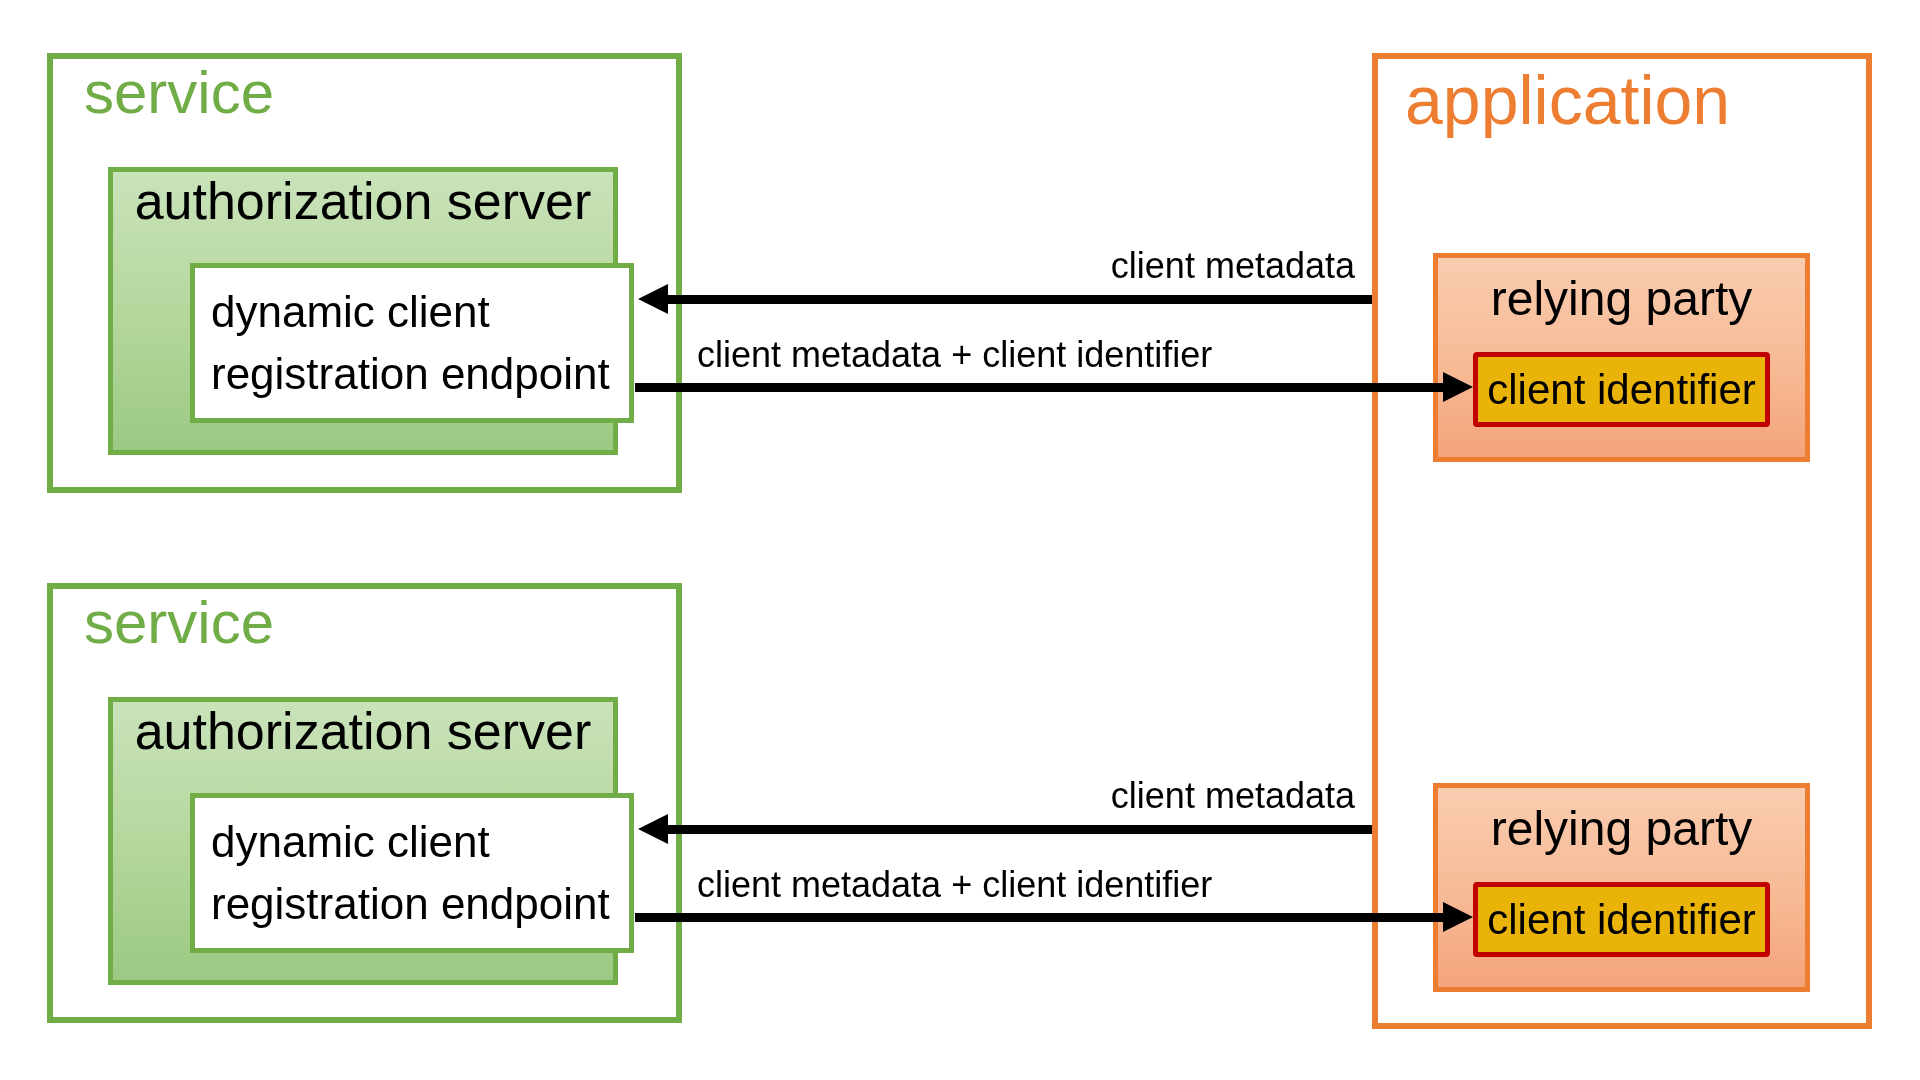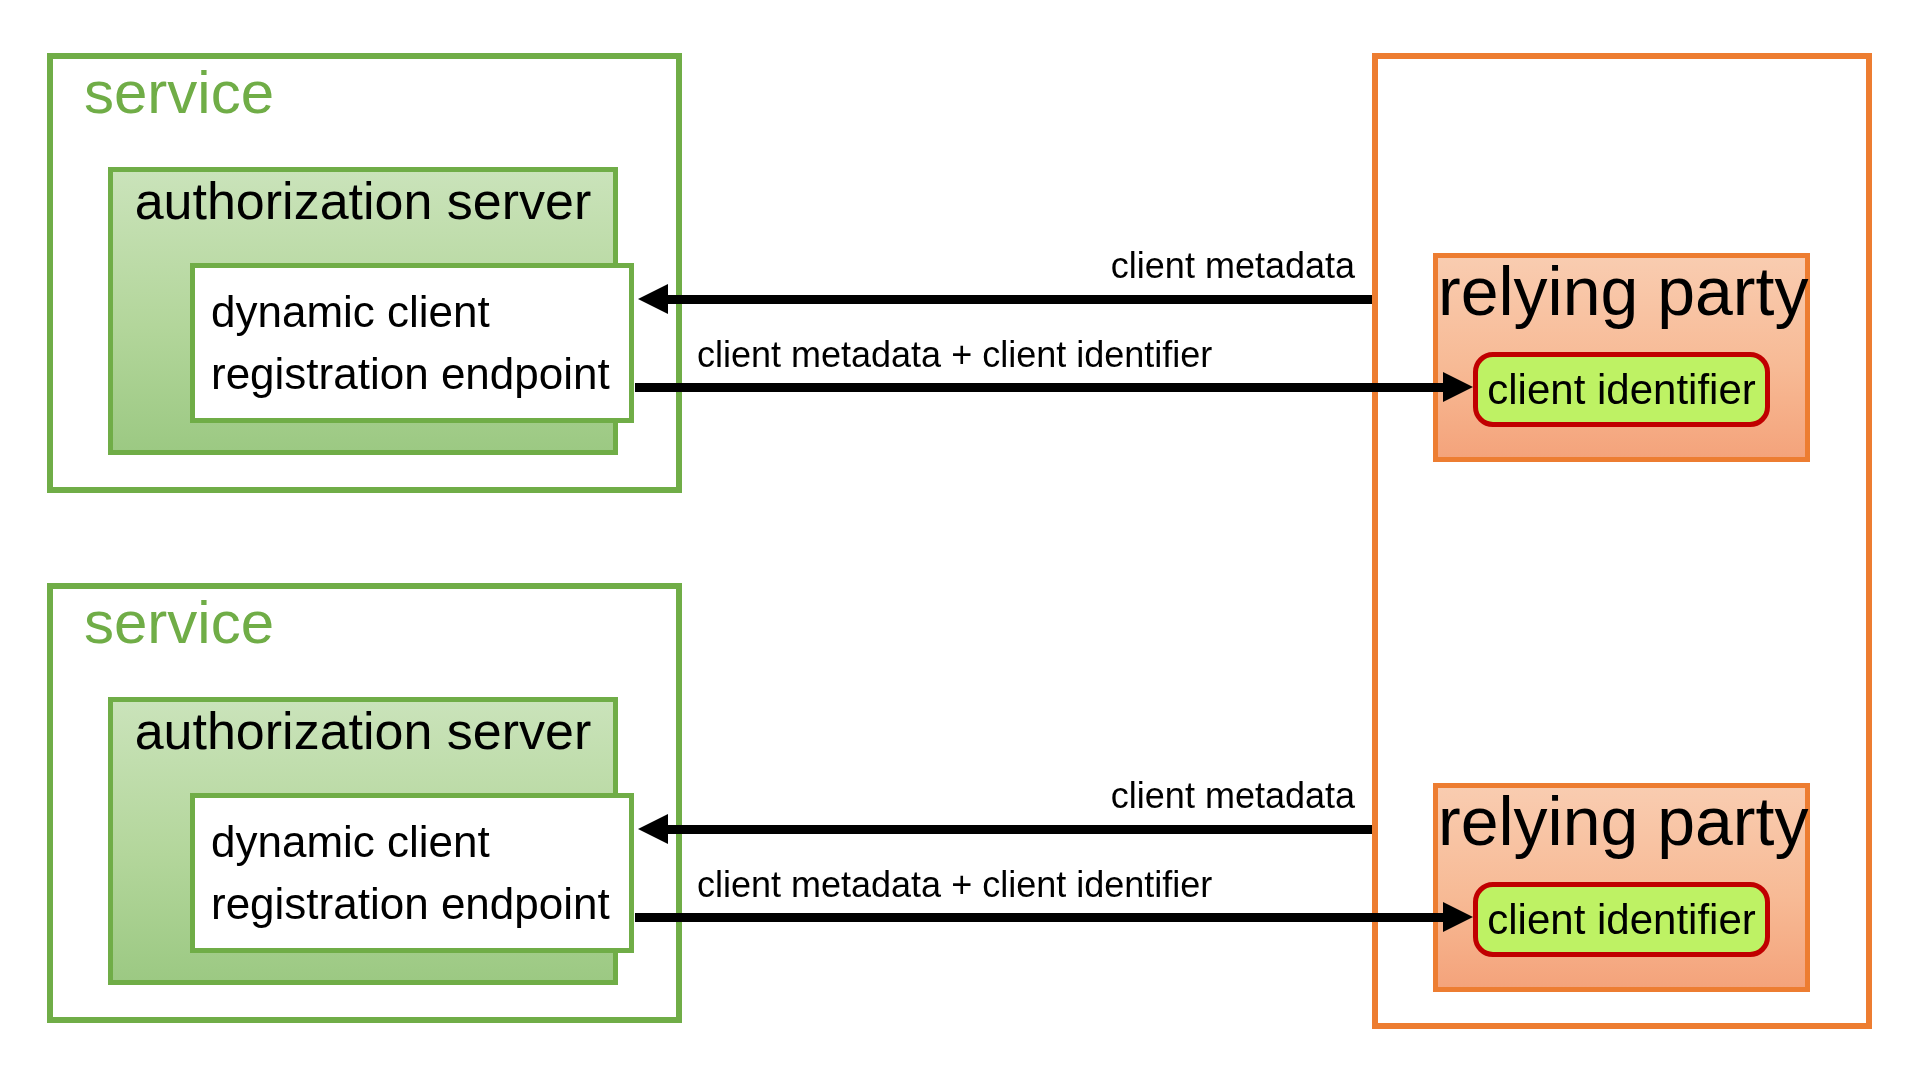--- a/index.html
+++ b/index.html
@@ -26,23 +26,23 @@
   .endpoint-label{font-size:44px;line-height:62px;}
 
   
   .app-box{border:6px solid #ED7D31;background:#ffffff;}
   .app-label{color:#ED7D31;font-size:68px;line-height:76px;white-space:nowrap;}
   .rp-box{
     border:5px solid #ED7D31;
     background:linear-gradient(180deg,#F9CCB0 0%,#F7BA95 55%,#F4A37B 100%);
     text-align:center;z-index:2;
   }
-  .rp-label{font-size:68px;line-height:62px;padding-top:2px;white-space:nowrap;}
+  .rp-label{font-size:48px;line-height:62px;padding-top:10px;white-space:nowrap;}
   .ci-box{
-    border:5px solid #C00000;border-radius:20px;background:#bef264;
+    border:5px solid #C00000;border-radius:4px;background:#eab308;
     display:flex;align-items:center;justify-content:center;z-index:3;
   }
   .ci-label{font-size:42px;line-height:48px;white-space:nowrap;}
 
   
   .arrow{z-index:5;}
   .arrow .shaft{position:absolute;top:10.5px;height:9px;background:#000;}
   .arrow.to-left .shaft{left:26px;right:0;}
   .arrow.to-right .shaft{left:0;right:26px;}
   .head{position:absolute;width:0;height:0;top:0;}
@@ -73,20 +73,21 @@
 
   <div class="abs auth-box" style="left:108px;top:697px;width:510px;height:288px;">
     <div class="auth-label">authorization server</div>
   </div>
 
   <div class="abs endpoint-box" style="left:190px;top:793px;width:444px;height:160px;">
     <div class="endpoint-label">dynamic client registration endpoint</div>
   </div>
 
   <div class="abs app-box" style="left:1372px;top:53px;width:500px;height:976px;"></div>
+  <div class="abs app-label" style="left:1405px;top:62px;">application</div>
 
   <div class="abs rp-box" style="left:1433px;top:253px;width:377px;height:209px;">
     <div class="rp-label">relying party</div>
   </div>
   <div class="abs ci-box" style="left:1473px;top:352px;width:297px;height:75px;">
     <div class="ci-label">client identifier</div>
   </div>
 
   <div class="abs rp-box" style="left:1433px;top:783px;width:377px;height:209px;">
     <div class="rp-label">relying party</div>

